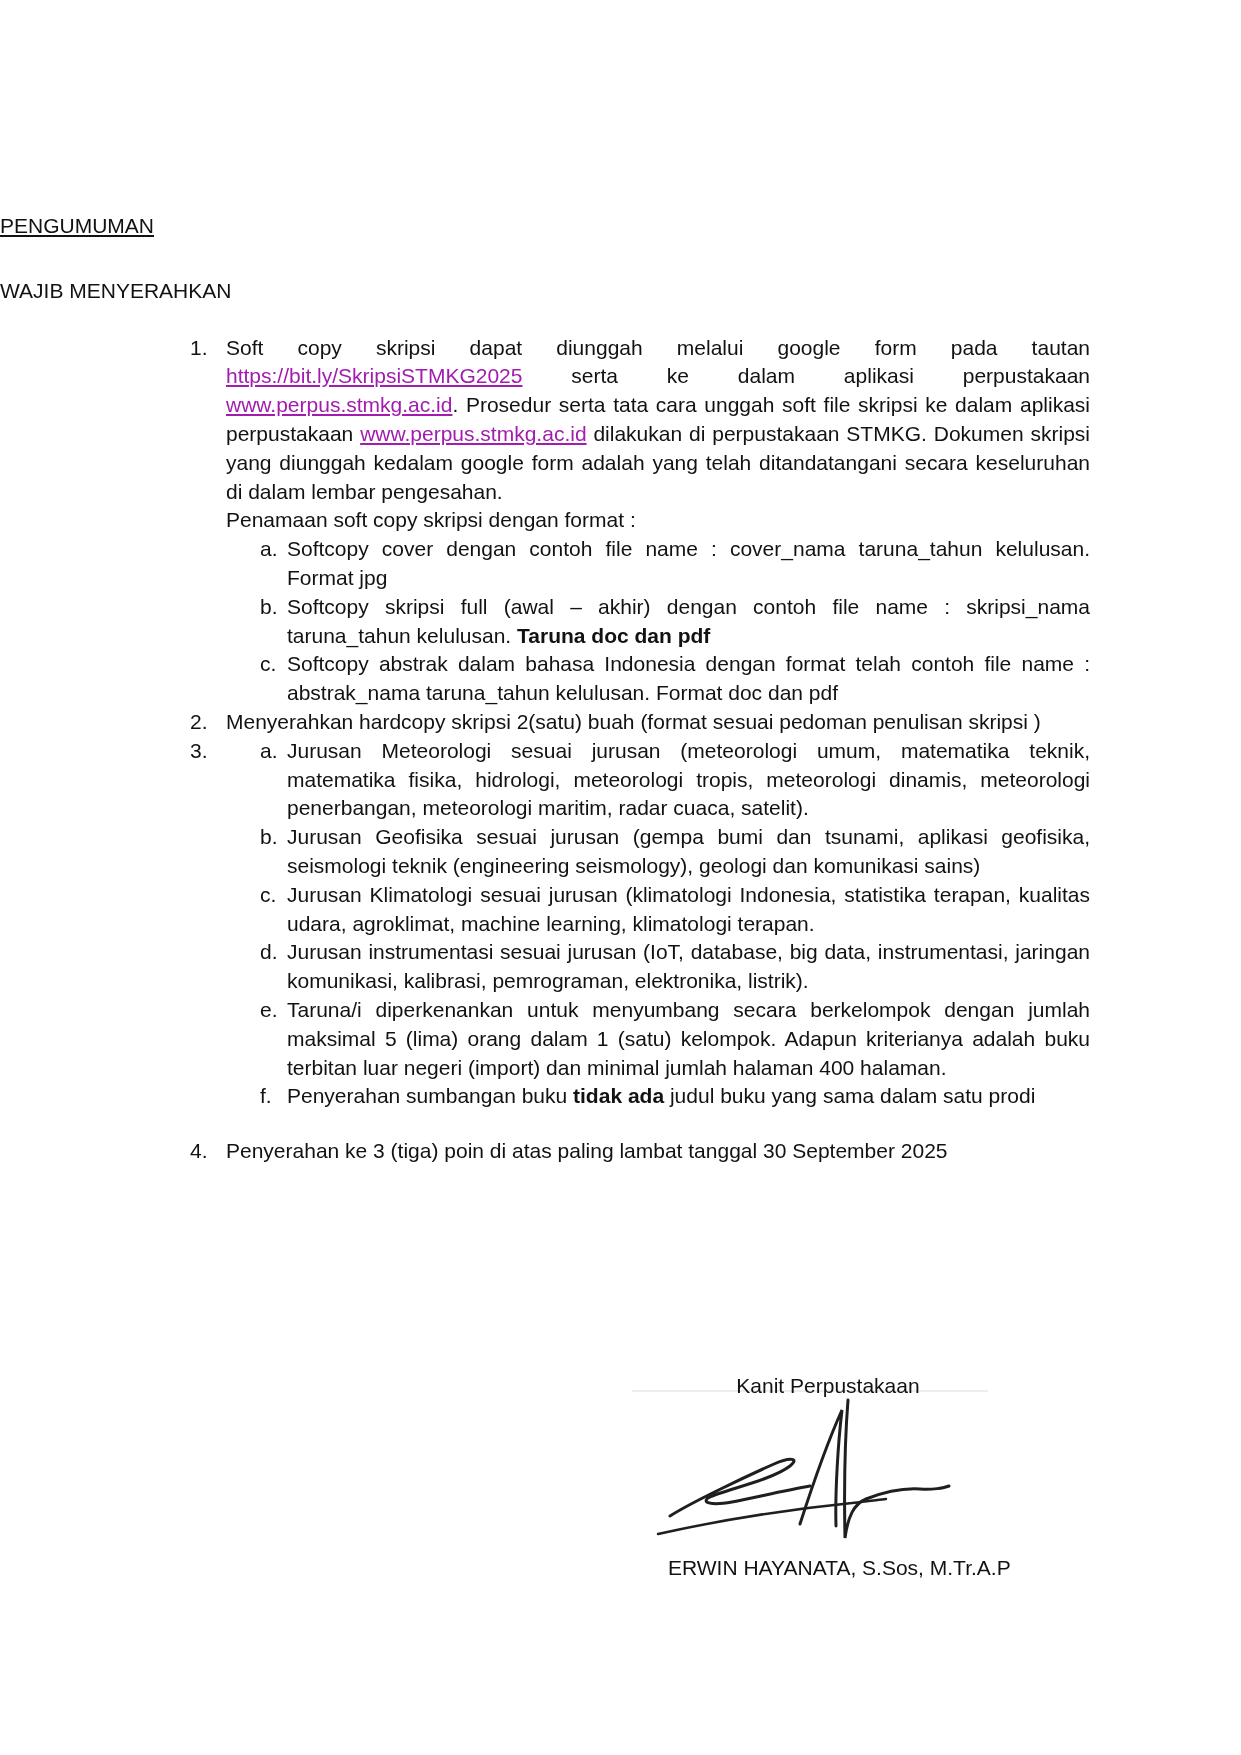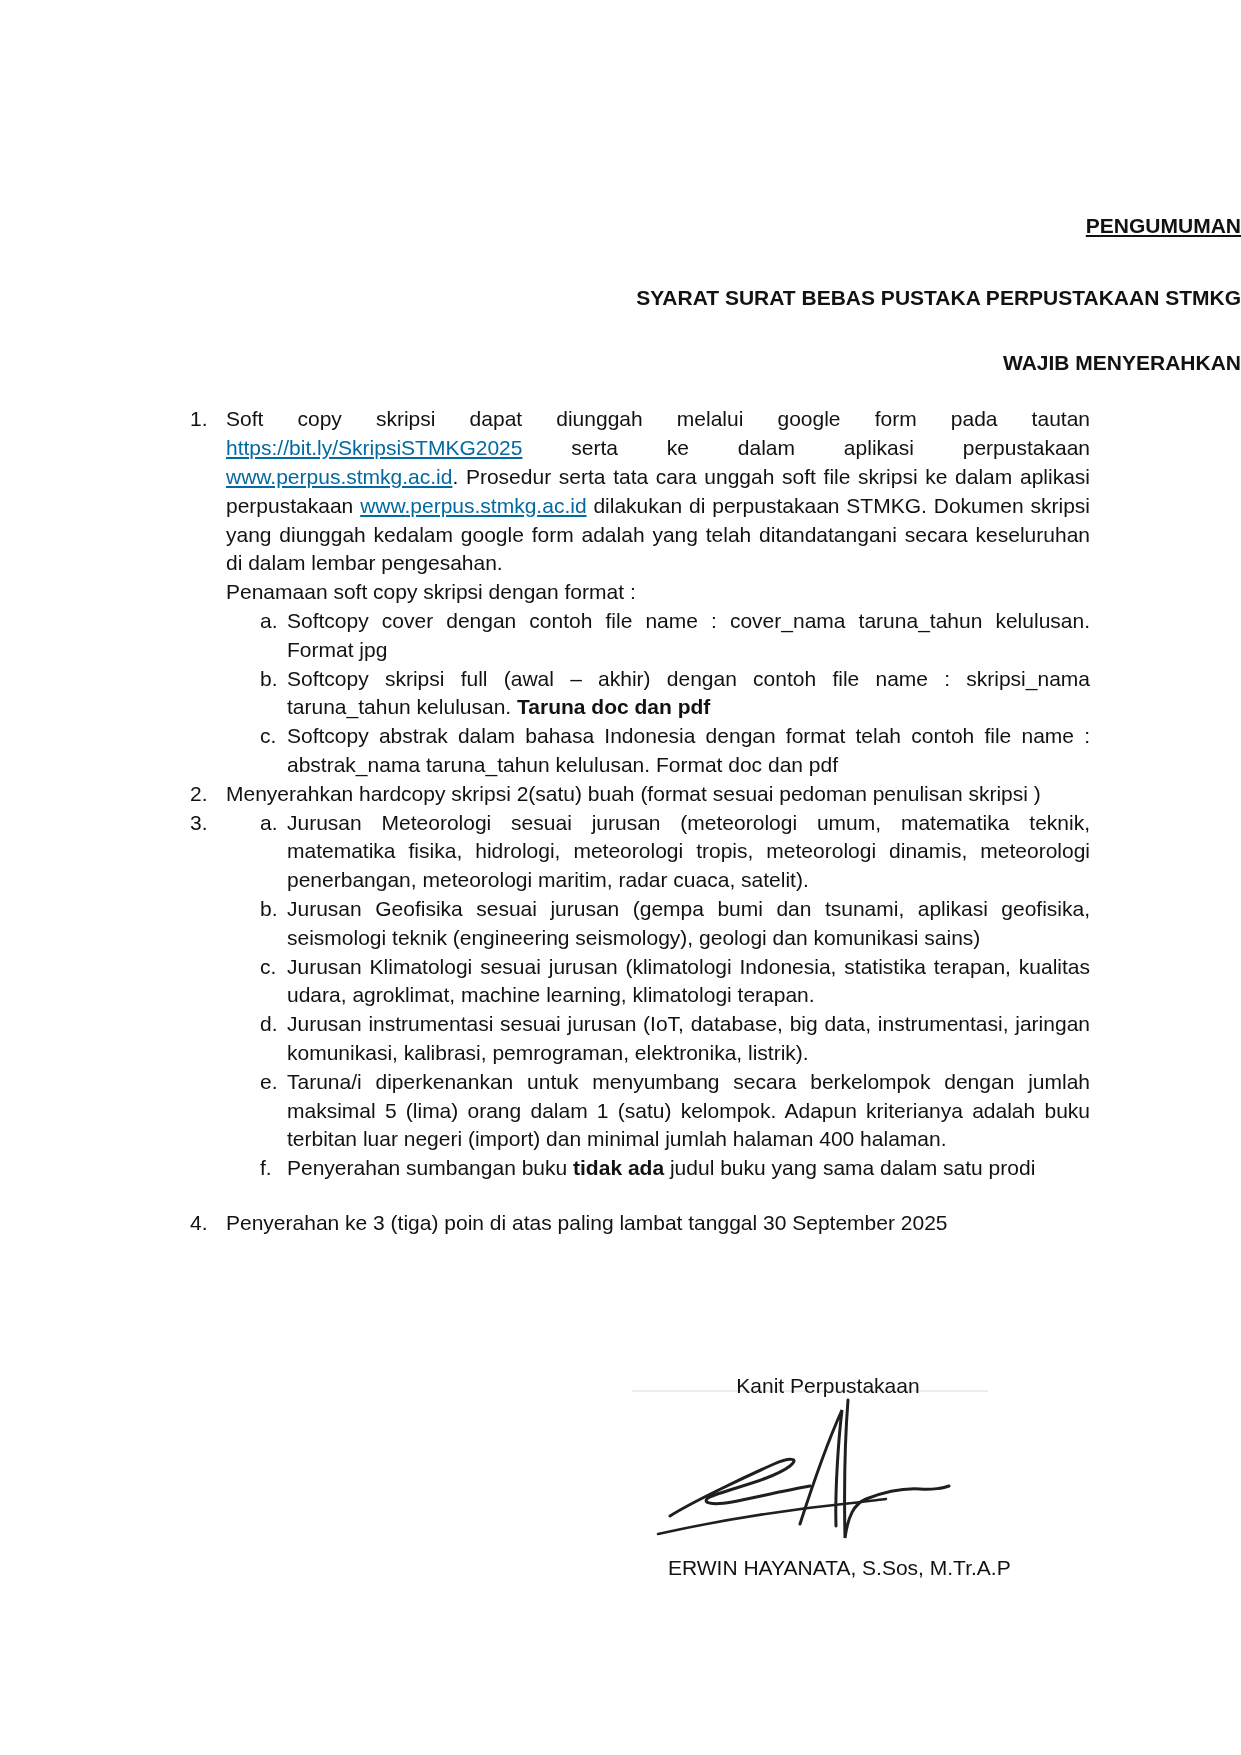--- a/index.html
+++ b/index.html
@@ -2,47 +2,46 @@
 <html><head>
 <meta charset="utf-8">
 <style>
   html,body{margin:0;padding:0;}
   body{
     width:1241px;height:1755px;position:relative;background:#ffffff;
     font-family:"Liberation Sans",sans-serif;font-size:21px;line-height:28.8px;color:#121212;
     overflow:hidden;
   }
   .doc{position:absolute;left:0;top:0;width:1241px;}
-  .h-center{text-align:right;font-weight:bold;padding-left:16px;}
+  .h-center{text-align:left;font-weight:normal;}
   .h-title{margin-top:212px;text-decoration:underline;}
   .h-sub1{margin-top:43px;}
   .h-sub2{margin-top:36px;}
   .list{margin-top:28px;padding-left:190px;padding-right:151px;}
   .li{display:flex;align-items:flex-start;}
   .li.gap{margin-top:26px;}
   .li-num{flex:0 0 36px;}
   .li-body{flex:1;min-width:0;}
   .para{text-align:justify;}
   .sub{display:flex;margin-left:34px;}
   .sub-letter{flex:0 0 27px;}
   .sub-body{flex:1;min-width:0;text-align:justify;}
-  .lnk{color:#0369a1;text-decoration:underline;cursor:pointer;}
+  .lnk{color:#a21caf;text-decoration:underline;cursor:pointer;}
   .b{font-weight:bold;}
   .sig-wrap{position:absolute;left:0;top:0;width:1241px;height:1492px;pointer-events:none;}
   .sig-rule{position:absolute;left:632px;top:1390px;width:356px;height:2px;background:#ededed;}
   .sig-role{position:absolute;left:678px;top:1372px;width:300px;text-align:center;}
   .sig-name{position:absolute;left:668px;top:1524px;width:324px;text-align:center;white-space:nowrap;margin-top:30px;}
   .sig-svg{position:absolute;left:652px;top:1398px;}
 </style>
 </head>
 <body>
 
 <div class="doc">
   <div class="h-center h-title">PENGUMUMAN</div>
-  <div class="h-center h-sub1">SYARAT SURAT BEBAS PUSTAKA PERPUSTAKAAN STMKG</div>
   <div class="h-center h-sub2">WAJIB MENYERAHKAN</div>
   <div class="list" id="list">
       <div class="li">
         <div class="li-num">1.</div>
         <div class="li-body">
           <div class="para"><span>Soft copy skripsi dapat diunggah melalui google form pada tautan </span><a class="lnk" href="#">https://bit.ly/SkripsiSTMKG2025</a><span> serta ke dalam aplikasi perpustakaan </span><a class="lnk" href="#">www.perpus.stmkg.ac.id</a><span>. Prosedur serta tata cara unggah soft file skripsi ke dalam aplikasi perpustakaan </span><a class="lnk" href="#">www.perpus.stmkg.ac.id</a><span>  dilakukan di perpustakaan STMKG. Dokumen skripsi yang diunggah kedalam google form adalah yang telah ditandatangani secara keseluruhan di dalam lembar pengesahan.</span></div>
           <div class="para"><span>Penamaan soft copy skripsi dengan format :</span></div>
           <div class="sub">
             <div class="sub-letter">a.</div>
             <div class="sub-body"><span>Softcopy cover dengan contoh file name : cover_nama taruna_tahun kelulusan. Format jpg</span></div>

